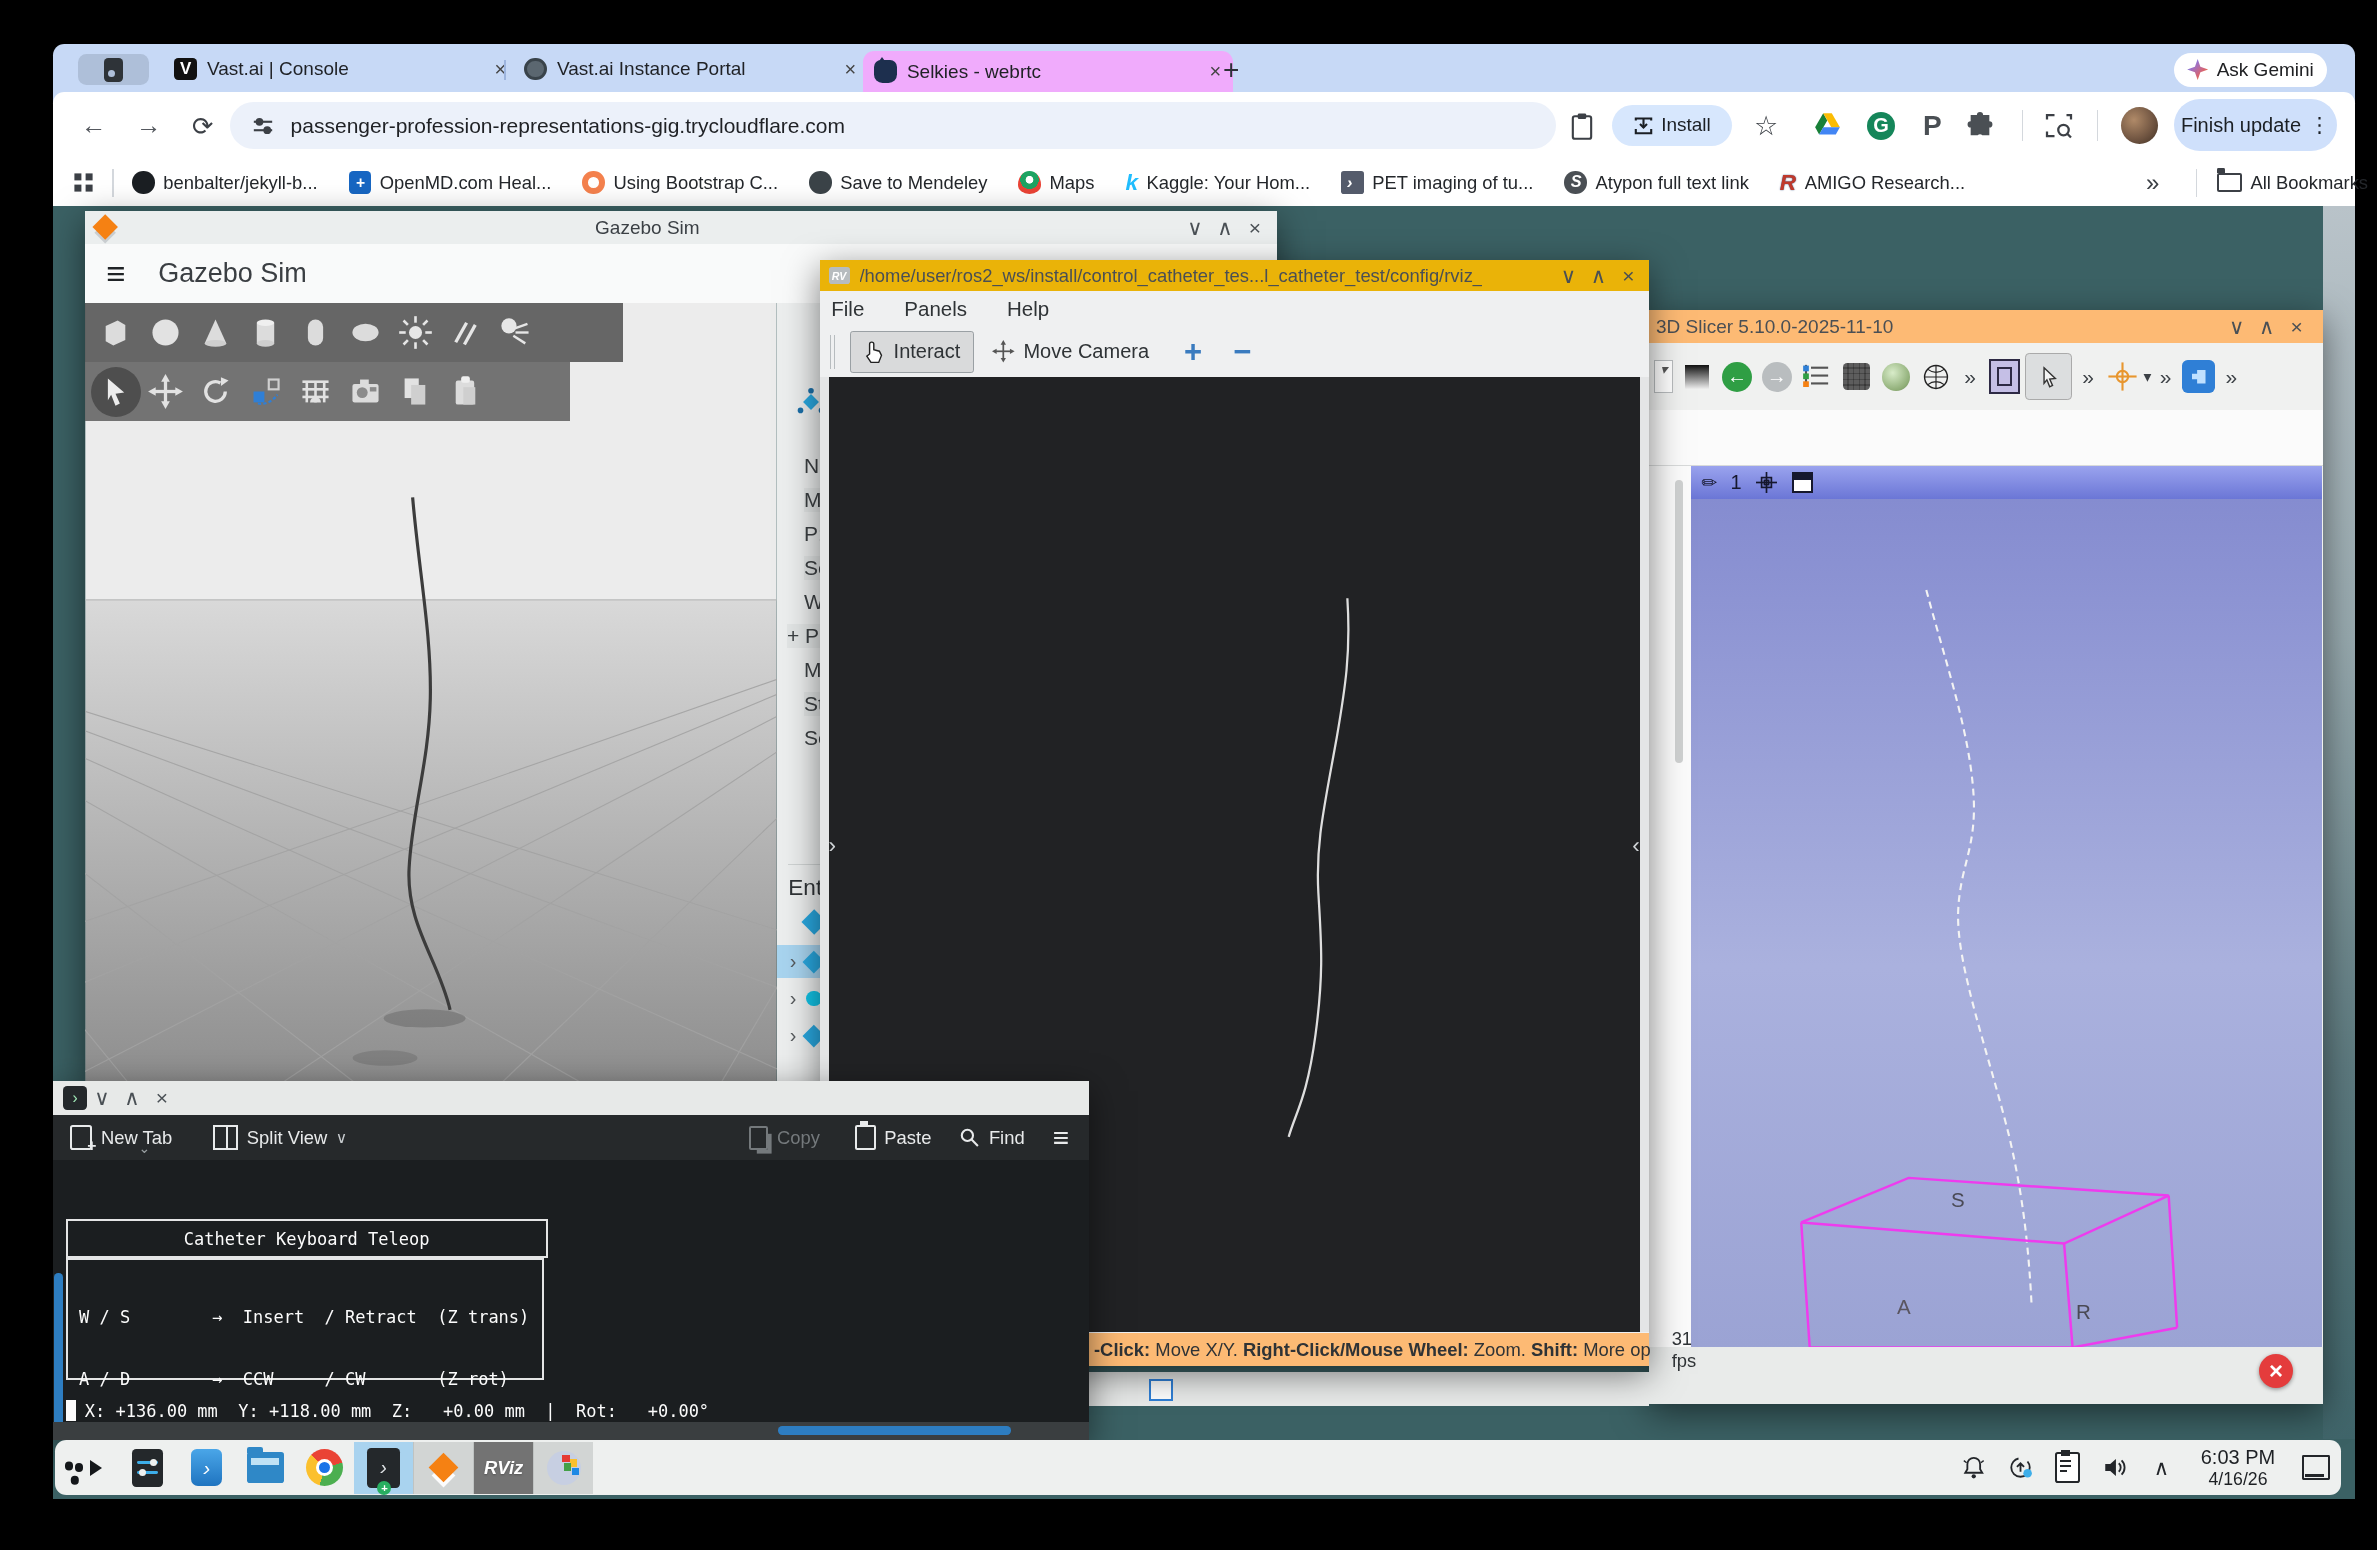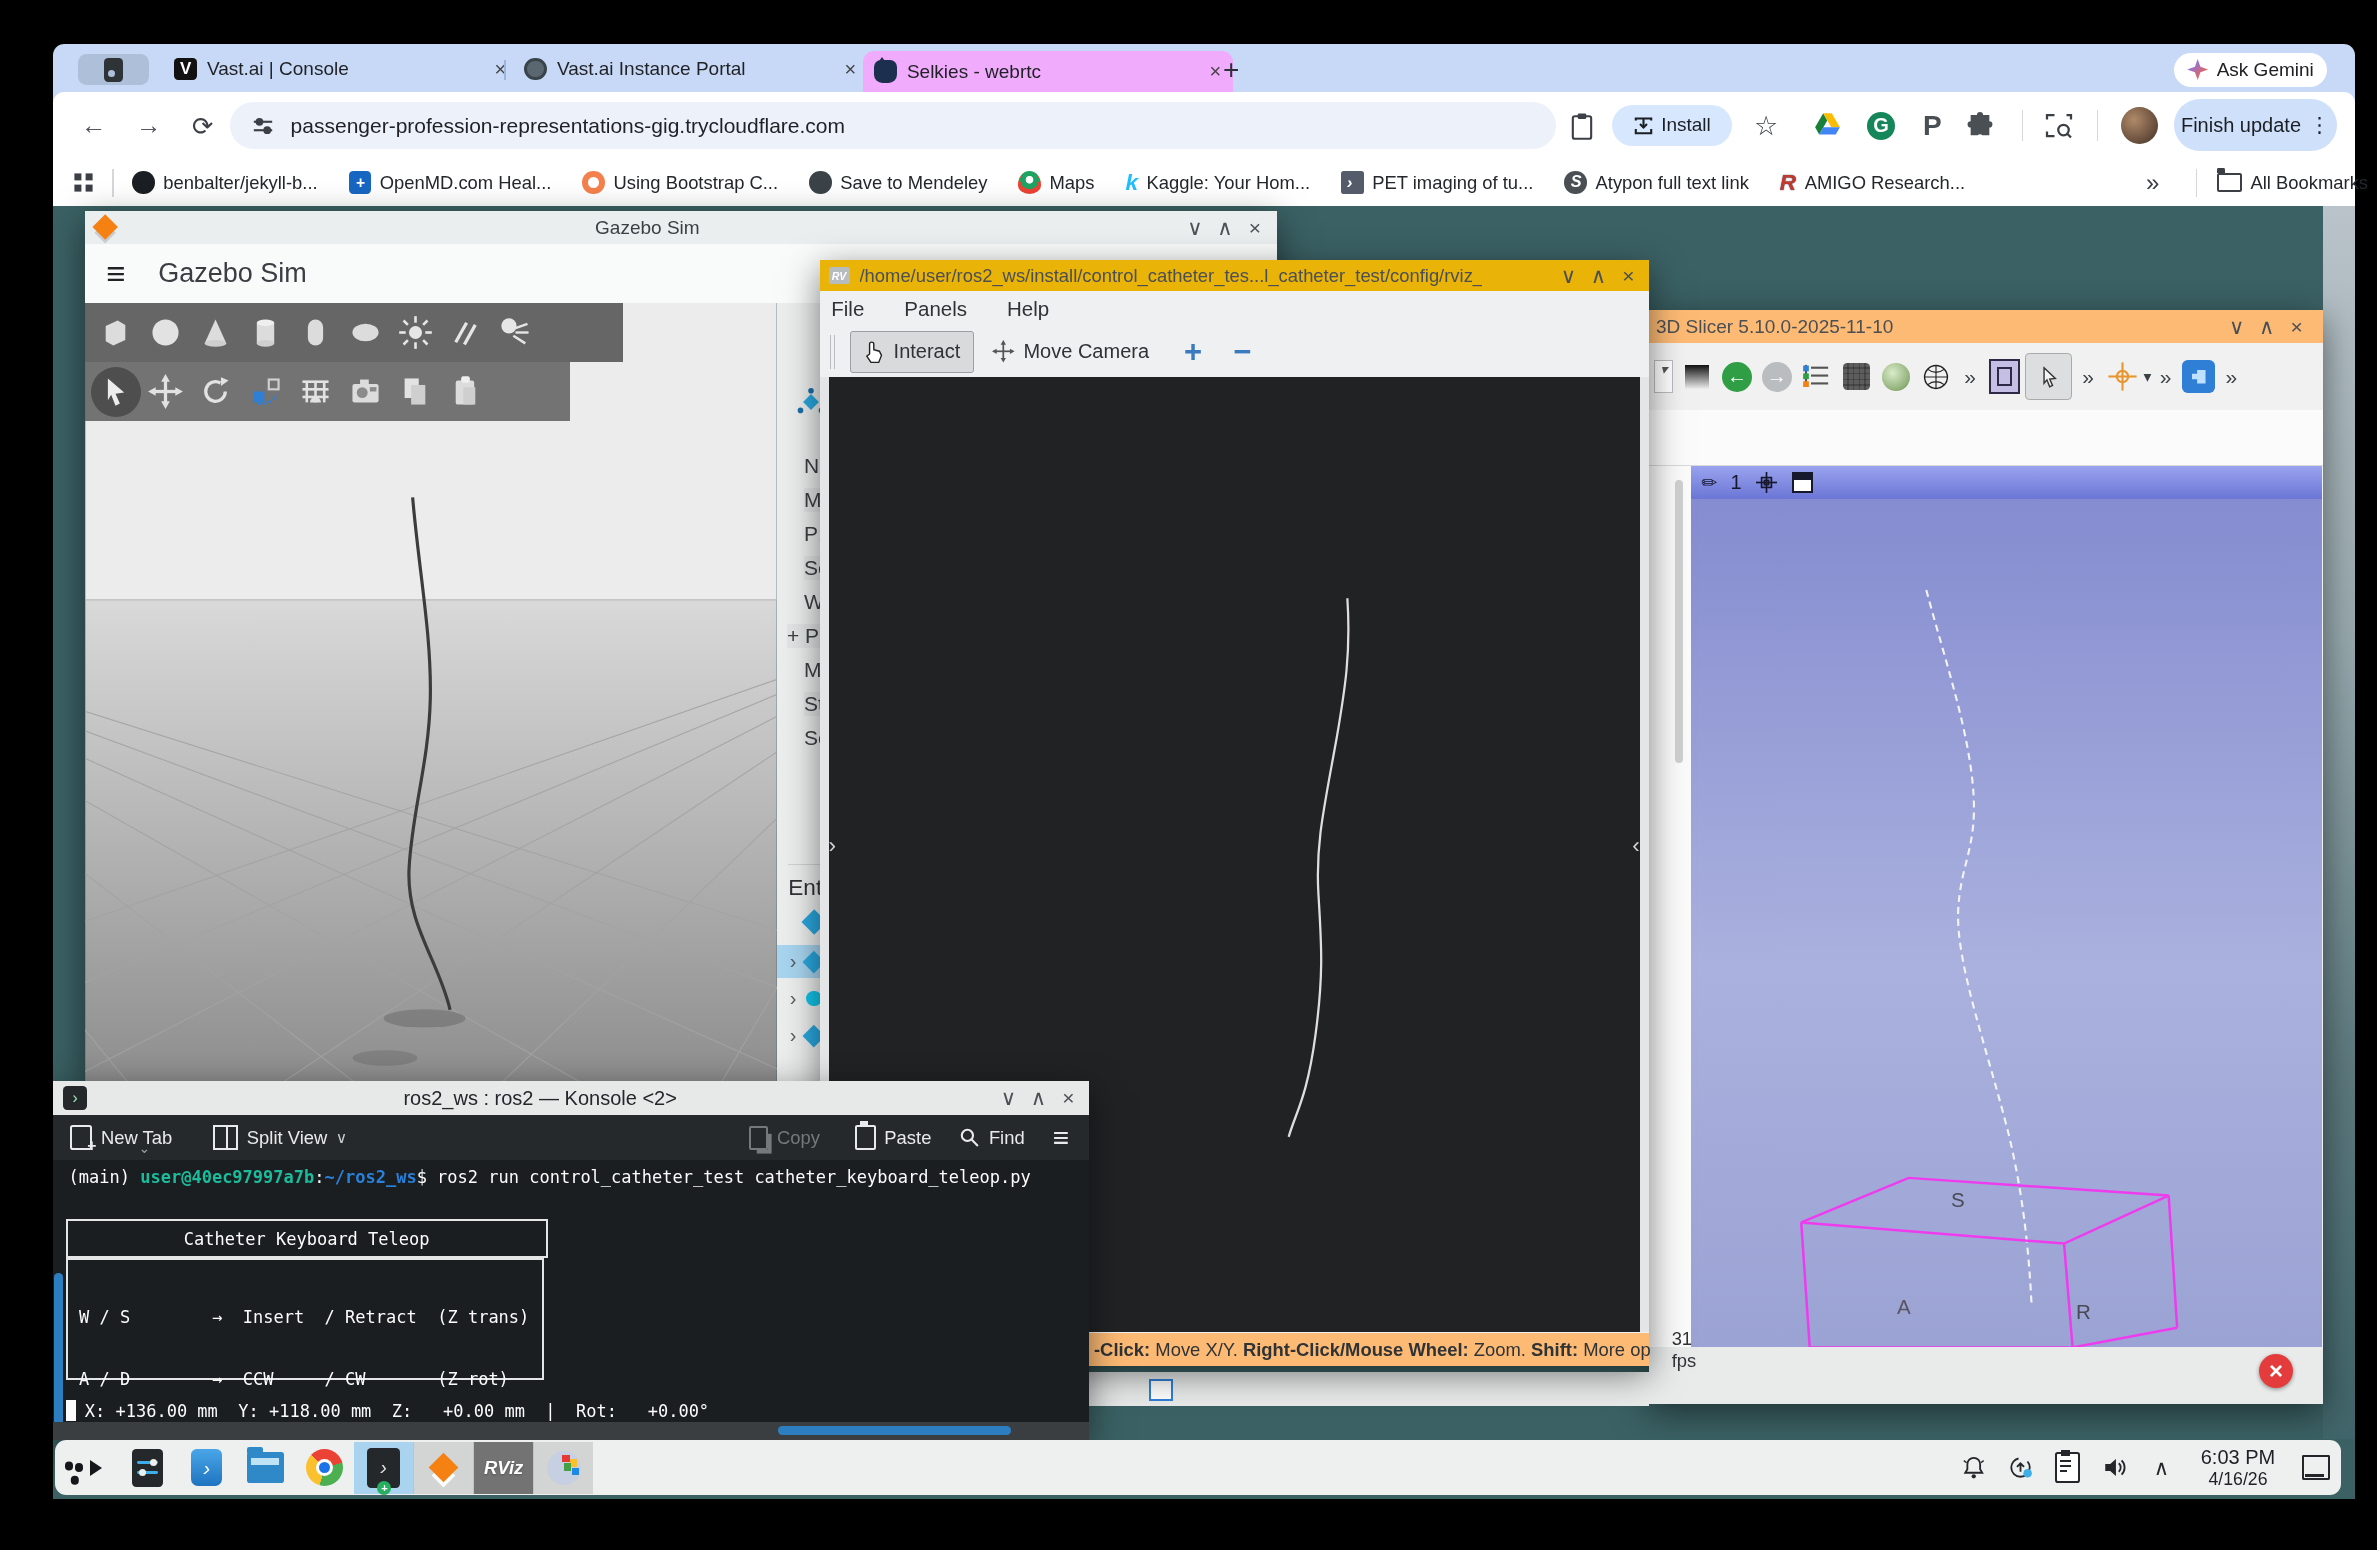--- a/index.html
+++ b/index.html
@@ -611,21 +611,20 @@
 
   <div class="abs flex" style="left:0;top:1073px;right:0;height:33px;background:#fdba74;font-size:18.4px;color:#2f3336">
     <span style="margin-left:274px;white-space:nowrap"><b>-Click:</b><span> Move X/Y. </span><b>Right-Click/Mouse Wheel:</b><span> Zoom. </span><b>Shift:</b><span> More op</span></span>
     <span style="margin-left:21px">31 fps</span>
   </div>
 </div>
 
 <div class="win" style="left:53px;top:1081px;width:1036px;height:359px;background:#1b1e20">
   <div class="tbar" style="height:34px;background:#e7e9e8">
     <span style="margin-left:10px;width:24px;height:24px;background:#24282b;border-radius:4.2px;color:#9fe8b6;font-size:15.6px;display:inline-flex;align-items:center;justify-content:center">›</span>
-    <span class="title" style="font-size:20px;color:#23272b">ros2_ws : ros2 — Konsole &lt;2&gt;</span>
     <span class="ctl">∨</span>
     <span class="ctl">∧</span>
     <span class="ctl" style="margin-right:5.7px">×</span>
   </div>
 
   <div class="abs flex" style="left:0;top:34px;right:0;height:45px;background:#26292b;color:#e8eaeb;font-size:18.4px">
     <span class="flex" style="margin-left:17px;gap:8.5px">
       <i style="width:18.4px;height:21px;border:2.1px solid #e8eaeb;border-radius:2.8px;position:relative">
           <b class="abs" style="right:-5.7px;bottom:-7px;font-size:15.6px;color:#e8eaeb">+</b>
         </i>
@@ -654,21 +653,20 @@
             <circle cx="12" cy="12" r="8" fill="none" stroke="#e8eaeb" stroke-width="3"></circle>
             <line x1="18" y1="18" x2="27" y2="27" stroke="#e8eaeb" stroke-width="3"></line>
           </svg></i>
       <span>Find</span>
     </span>
     <span style="margin:0 20px 0 28px;font-size:28px;font-weight:bold">≡</span>
   </div>
 
   <div class="abs term" style="left:0;top:79px;right:0;height:262px;background:#1b1e20;overflow:hidden">
     <i class="abs" style="left:1.4px;top:113px;width:8.5px;height:226px;background:#2d7dc1;border-radius:4.2px"></i>
-    <div class="abs" style="left:15.6px;top:7px"><span>(main) </span><span style="color:#1abc9c;font-weight:bold">user@40ec97997a7b</span><span>:</span><span style="color:#2980d9;font-weight:bold">~/ros2_ws</span><span>$ ros2 run control_catheter_test catheter_keyboard_teleop.py</span></div>
 
     <div class="abs" style="left:12.7px;top:98px;width:478px;height:122px;border:2.8px double #e4e5e5;padding:5.7px 0 0 11.3px;box-sizing:border-box">
       <pre class="tl">W / S        →  Insert  / Retract  (Z trans)</pre>
       <pre class="tl">A / D        →  CCW     / CW       (Z rot)</pre>
       
       
       
     </div>
     <div class="abs" style="left:12.7px;top:59px;width:478px;height:35px;border:2.8px double #e4e5e5;display:flex;align-items:center;justify-content:center">
       <span>Catheter Keyboard Teleop</span>

